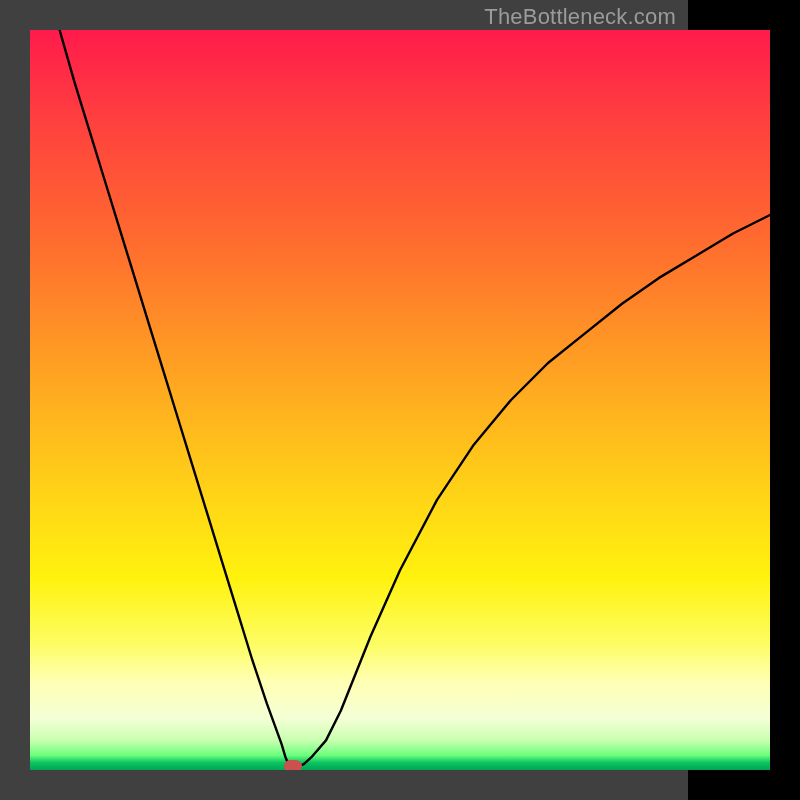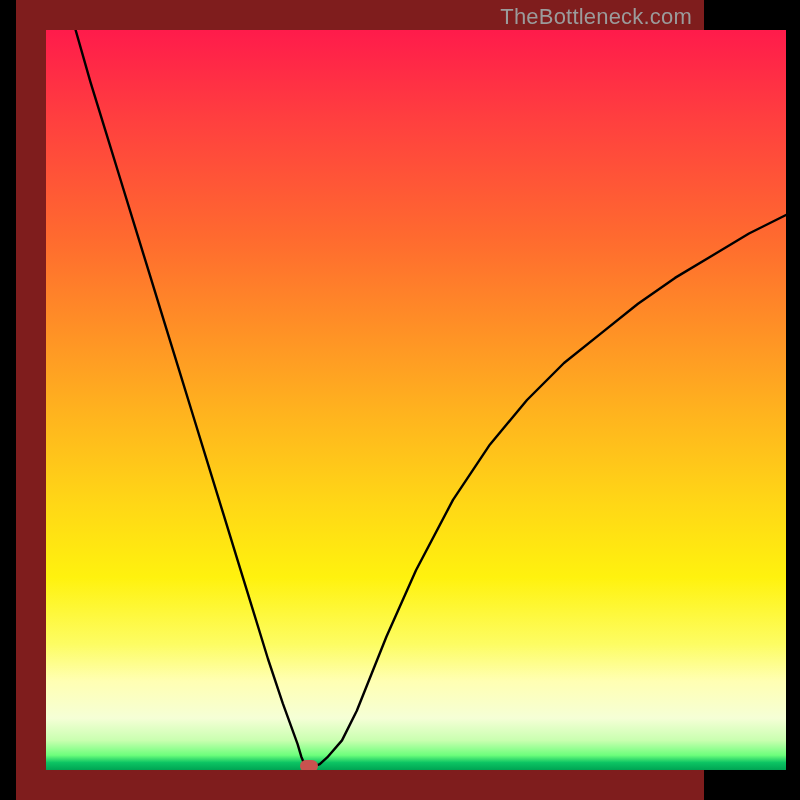--- a/index.html
+++ b/index.html
@@ -6,25 +6,25 @@
     margin: 0;
     padding: 0;
     width: 800px;
     height: 800px;
     background: #000;
     overflow: hidden;
     font-family: Arial, Helvetica, sans-serif;
   }
   .frame {
     position: absolute;
-    left: 16px;
+    left: 0;
     top: 0;
     width: 688px;
     height: 800px;
-    background: #7f1d1d;
+    background: #404040;
   }
   .plot {
     position: absolute;
     left: 30px;
     top: 30px;
     width: 740px;
     height: 740px;
     overflow: hidden;
   }
   .gradient {

